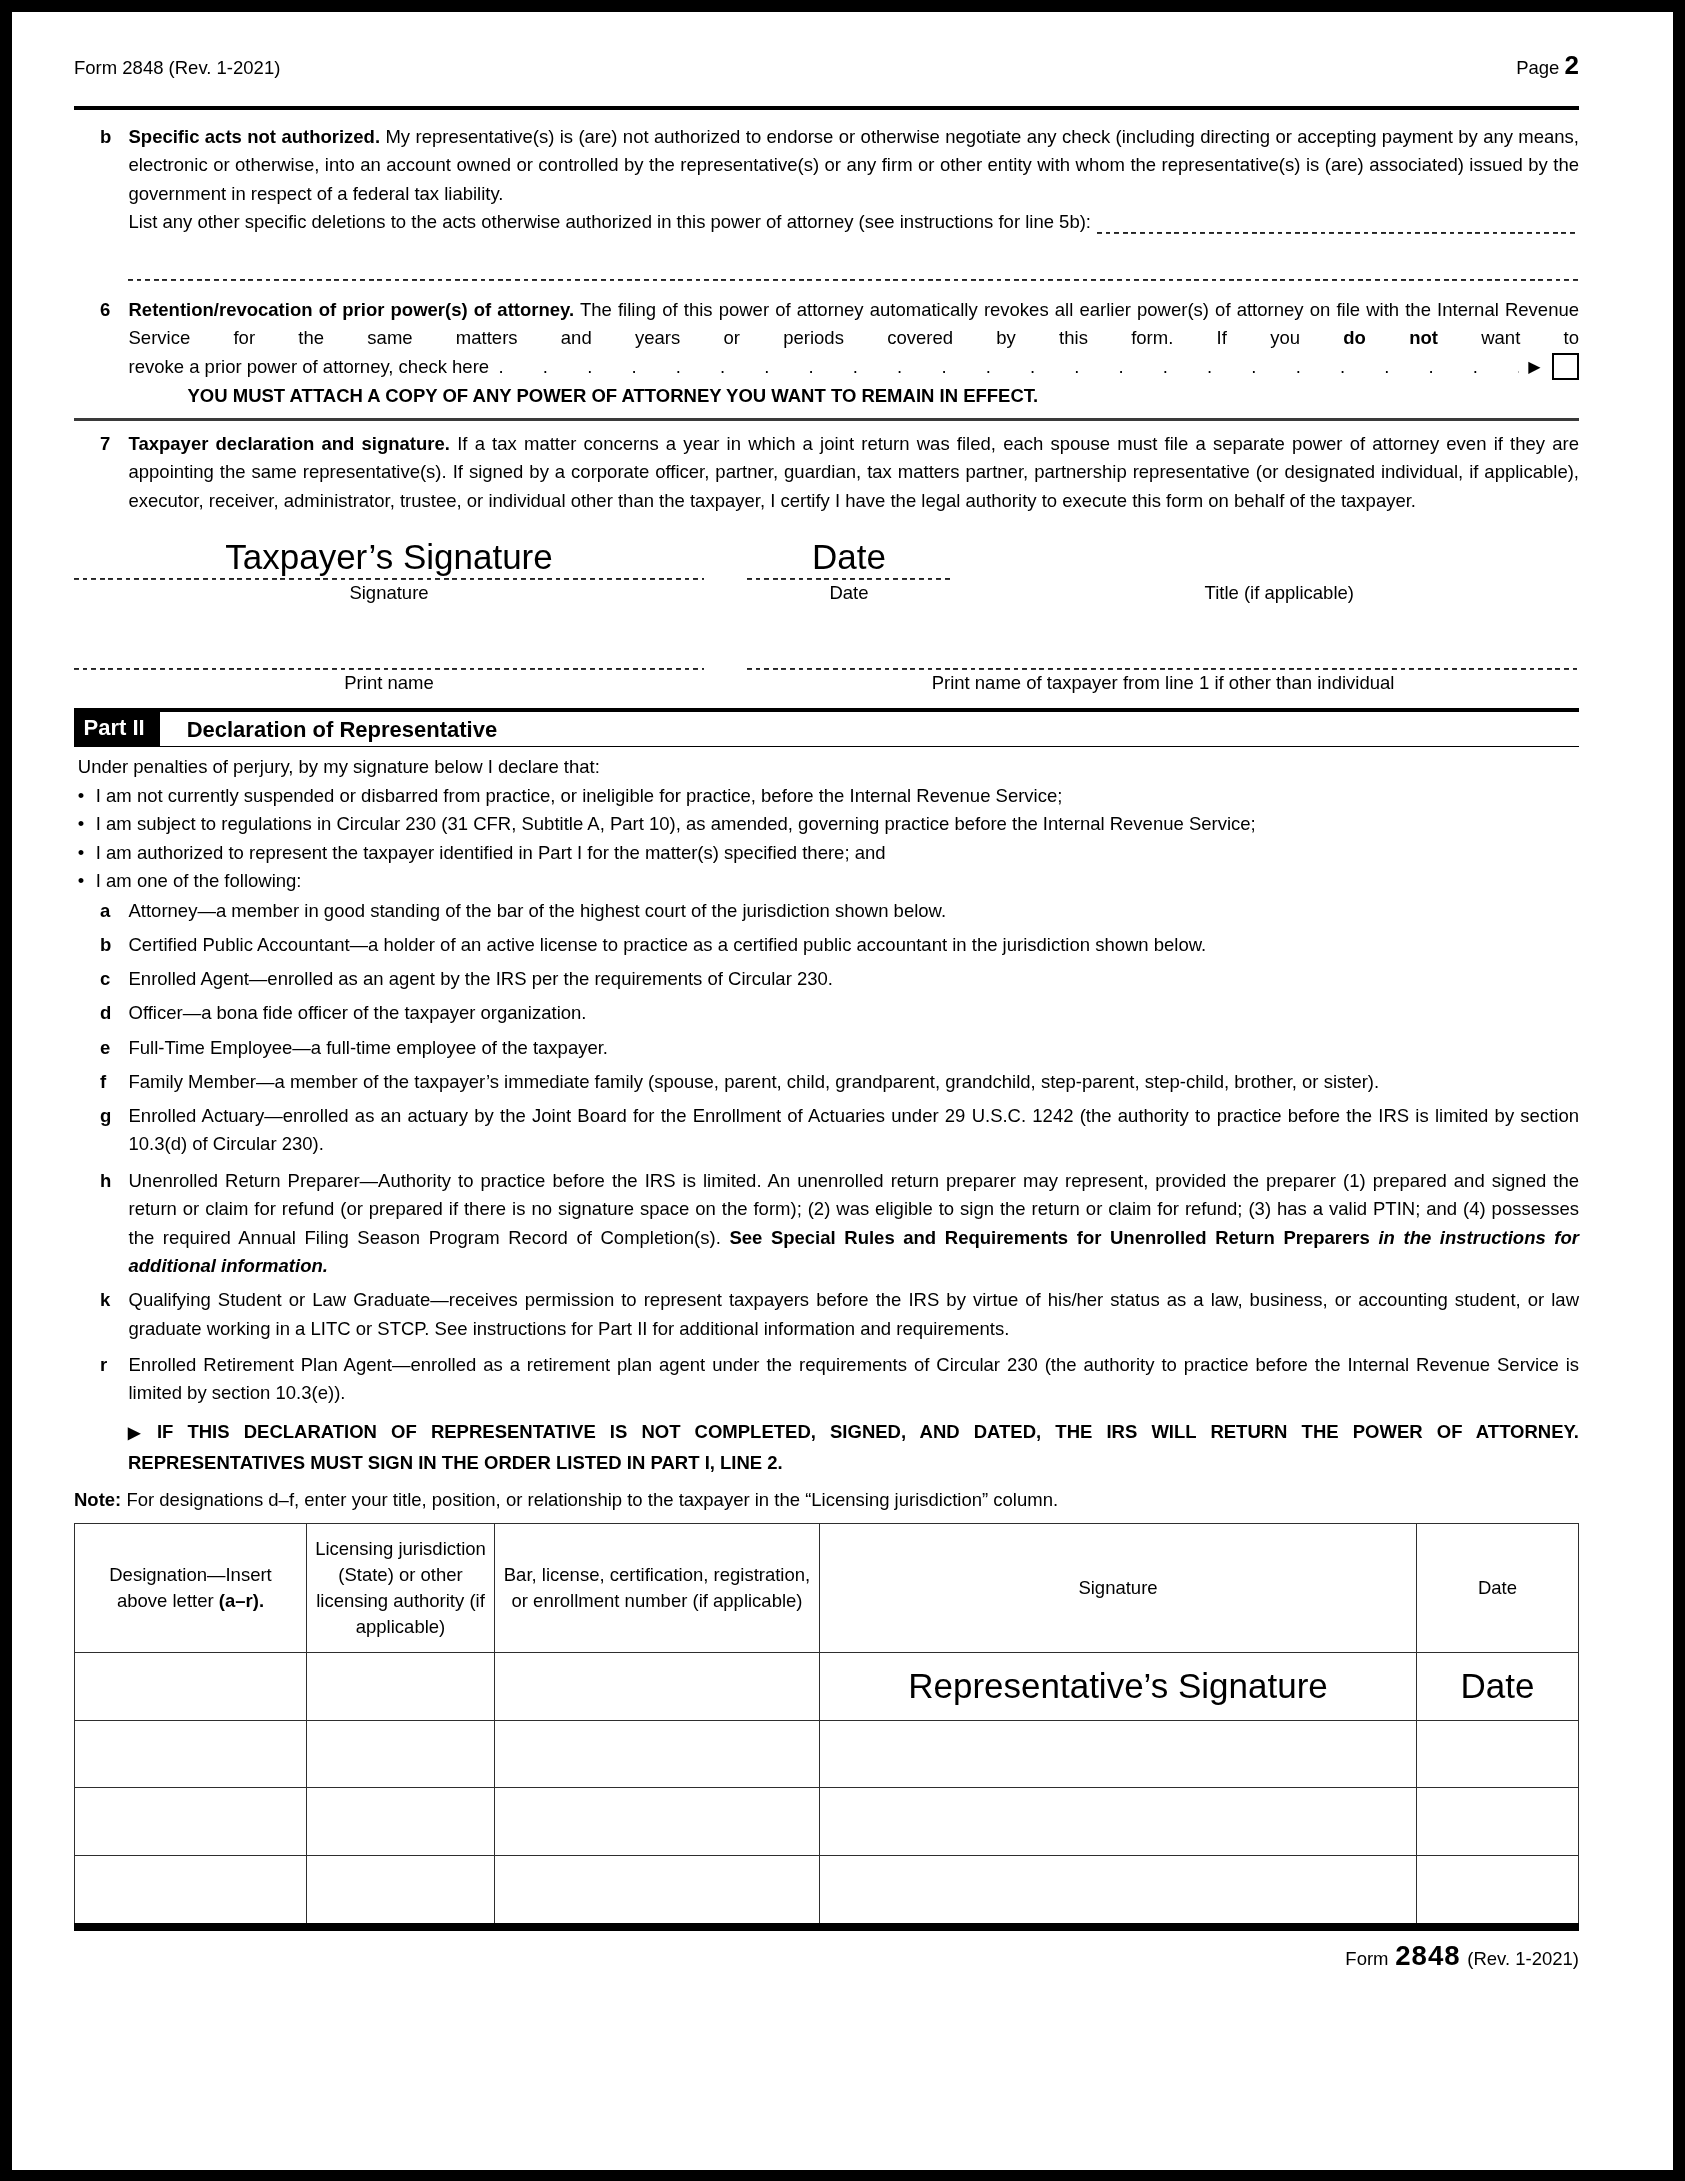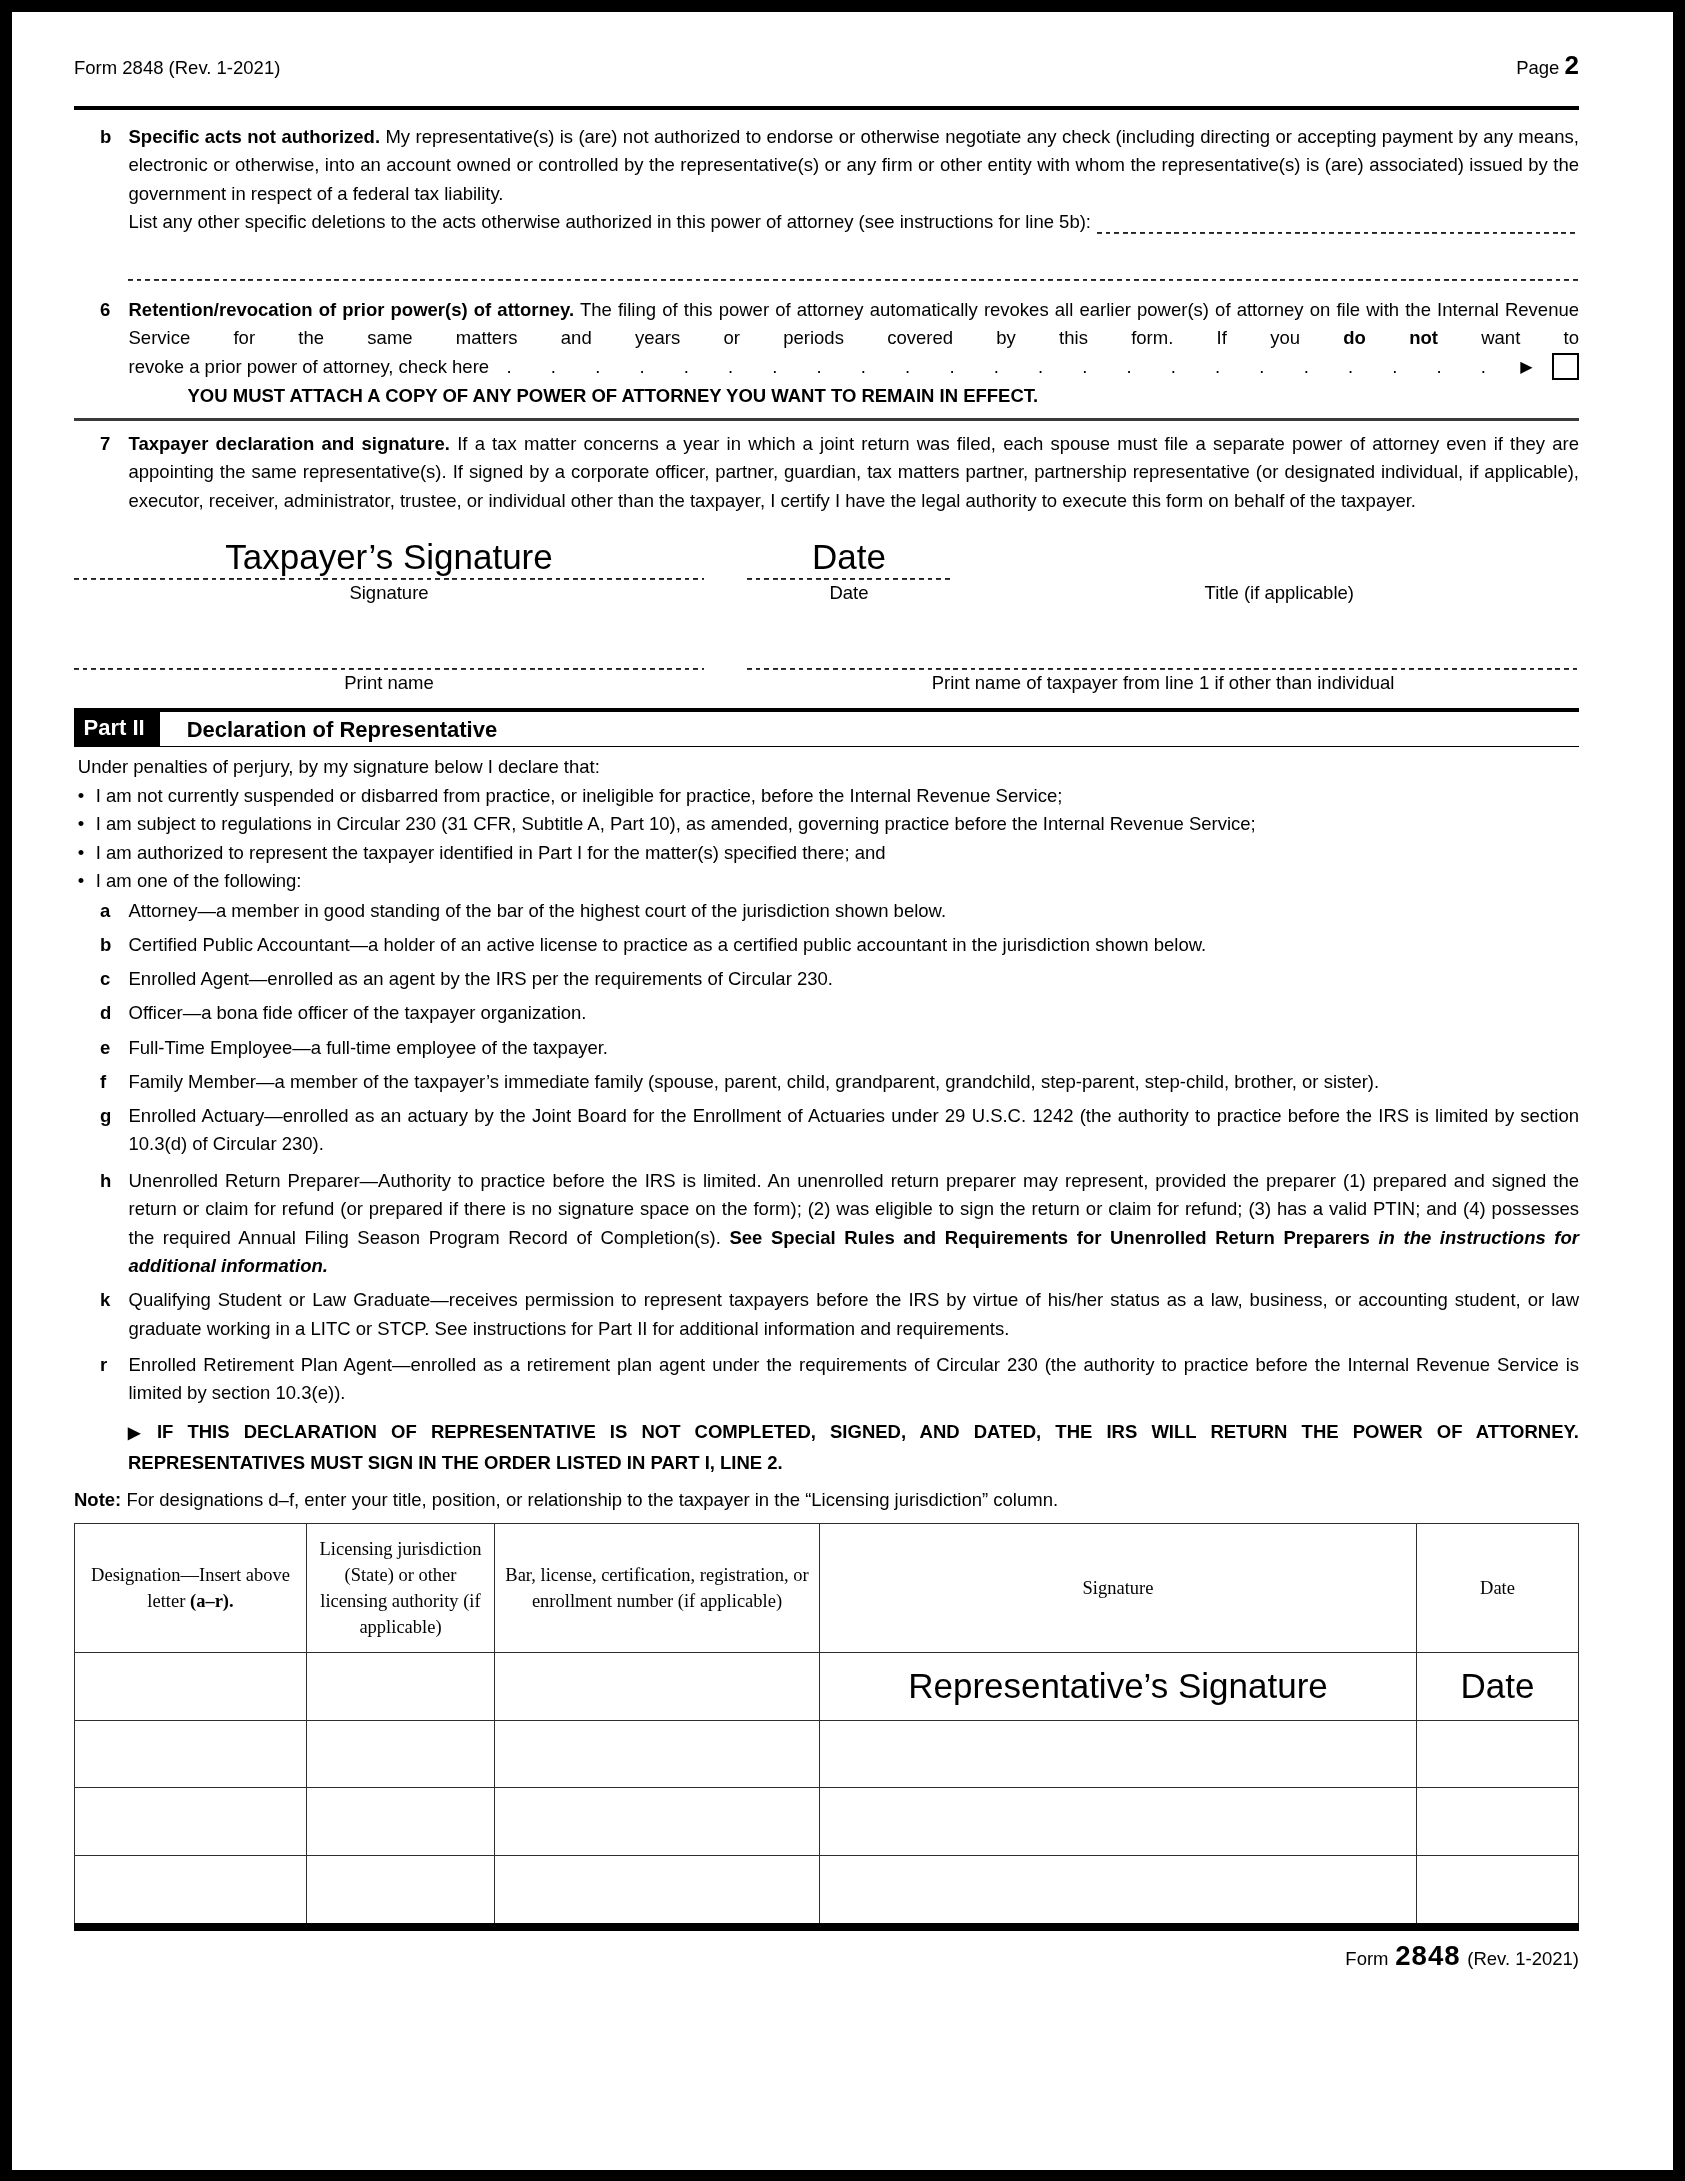--- a/index.html
+++ b/index.html
@@ -18,21 +18,21 @@
   .item-letter{width:28.5px;margin-left:26px;font-weight:bold;flex:0 0 auto;}
   .item-body{flex:1;min-width:0;}
   p.just{margin:0;text-align:justify;}
   p.forcelast{text-align-last:justify;}
   .list-line{display:flex;}
   .list-line>span:first-child{white-space:nowrap;}
   .dashline{background:repeating-linear-gradient(to right,#222 0 4.8px,transparent 4.8px 8.6px) left bottom/100% 1.9px no-repeat;}
   .dashfill{flex:1;margin-left:5.7px;align-self:flex-end;height:7.6px;margin-bottom:2.9px;}
   .dash-full{height:1.9px;margin:42px 0 0 54px;}
 
-  .checkline{display:flex;align-items:center;gap:8px;}
+  .checkline{display:flex;align-items:center;}
   .checkline>span:first-child{white-space:nowrap;}
   .dots{flex:1;overflow:hidden;white-space:nowrap;word-spacing:34px;margin:0 9.5px;}
   .arrow{font-size:16px;flex:0 0 auto;}
   .checkbox{width:23px;height:23px;border:2.4px solid #000;flex:0 0 auto;margin-left:11.4px;margin-bottom:1px;background:#fff;}
   .attach{font-weight:bold;margin-left:59px;margin-top:1px;}
   .warn-line{font-weight:bold;margin-top:4.8px;}
   .warn-line .arrow{margin-right:7.6px;}
 
   
   .sig-row{display:flex;align-items:flex-end;margin-top:21px;}
@@ -60,21 +60,21 @@
   .drow{display:flex;margin:1px 0 5.7px;}
   .dletter{width:28.5px;margin-left:26px;font-weight:bold;flex:0 0 auto;}
   .dtext{flex:1;min-width:0;text-align:justify;}
   .p2warn{font-weight:bold;margin:9.5px 0 0 54px;text-align:justify;line-height:29.5px;}
   .p2warn .arrow{margin-right:7.6px;}
   .note{margin-top:8.6px;}
 
   
   table.rep-table{border-collapse:collapse;table-layout:fixed;width:1505px;margin-top:8.6px;border:1.9px solid #000;border-bottom:8.6px solid #000;}
   .rep-table th,.rep-table td{border:1.9px solid #2e2e2e;font-weight:normal;padding:1.9px 7.6px;}
-  .rep-table th{height:124px;font-size:18.5px;line-height:26px;vertical-align:middle;font-family:Liberation Serif, serif;}
+  .rep-table th{height:124px;font-size:18.5px;line-height:26px;vertical-align:middle;}
   .rep-table td{height:63px;vertical-align:middle;}
   .cell-big{font-size:35px;font-weight:bold;text-align:center;}
 
   .footer{display:flex;justify-content:flex-end;align-items:baseline;margin-top:11.4px;gap:6.7px;}
   .footer .big{font-size:27.6px;font-weight:bold;letter-spacing:1px;}
   b.inb{font-weight:bold;}
 </style>
 </head>
 <body>
 

